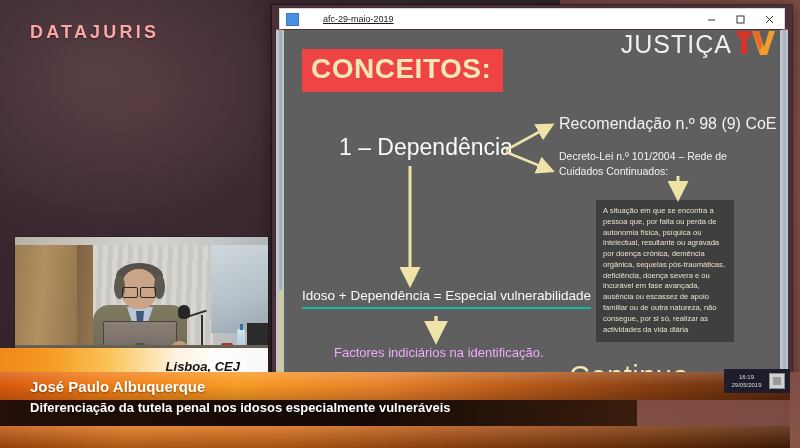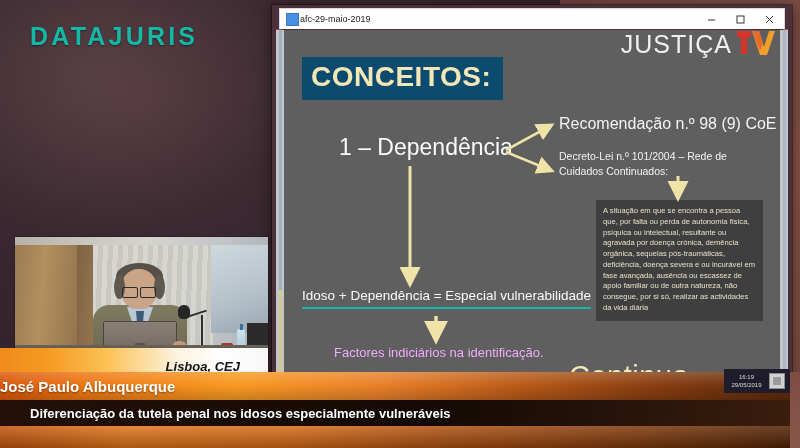--- a/index.html
+++ b/index.html
@@ -35,24 +35,24 @@
   .desktop-glow {
     position: absolute;
     left: 0; top: 0; width: 300px; height: 240px;
     background: radial-gradient(ellipse at 30% 30%, rgba(255,215,190,.10), rgba(0,0,0,0) 70%);
   }
 
   
   .watermark {
     position: absolute;
     left: 30px; top: 22px;
-    font-size: 25px;
+    font-size: 18px;
     font-weight: bold;
     letter-spacing: 3.2px;
-    color: #14b8a6;
+    color: #fca5a5;
     text-shadow: 0 1px 2px rgba(0,0,0,.45);
     user-select: none;
   }
 
   
   .pres-window {
     position: absolute;
     left: 272px; top: 5px;
     width: 520px; height: 381px;
     background: #4a3038;
@@ -70,26 +70,27 @@
     box-sizing: border-box;
   }
   .tb-appicon {
     width: 11px; height: 11px;
     margin-left: 6px;
     background: #4a90e2;
     border: 1px solid #3b78bd;
     flex: 0 0 auto;
   }
   .tb-title {
-    margin-left: 1px;
+    margin-left: 24px;
     font-size: 9px;
     color: #1a1a1a;
     white-space: nowrap;
     overflow: hidden;
     flex: 1 1 auto;
+    text-decoration: underline;
   }
   .tb-btns {
     display: flex;
     height: 100%;
     flex: 0 0 auto;
   }
   .tb-btn {
     width: 29px;
     height: 100%;
     display: flex;
@@ -158,28 +159,27 @@
   .justica-tv {
     position: relative;
     display: inline-block;
     width: 40px; height: 26px;
   }
   .justica-tv svg { position:absolute; left:0; top:-3px; }
 
   .conceitos {
     position: absolute;
     left: 18px; top: 19px;
-    background: #0c4a6e;
+    background: #ef4444;
     color: #f4e7b7;
     font-size: 28px;
     font-weight: bold;
     letter-spacing: .5px;
     padding: 4px 12px 7px 9px;
     font-family: "Liberation Sans", sans-serif;
-    margin-top: 8px;
   }
 
   .dependencia {
     position: absolute;
     left: 55px; top: 104px;
     font-size: 23px;
     color: #fbfbfb;
     white-space: nowrap;
   }
 
@@ -195,21 +195,21 @@
     left: 275px; top: 119px;
     font-size: 10.5px;
     color: #f3f3f3;
     line-height: 1.45;
     width: 215px;
   }
 
   .infobox {
     position: absolute;
     left: 312px; top: 170px;
-    width: 167px;
+    width: 138px;
     background: #3f3f3f;
     color: #e9e2c9;
     font-size: 7.6px;
     line-height: 1.42;
     padding: 6px 7px 7px 7px;
     box-sizing: border-box;
   }
 
   .idoso-line {
     position: absolute;
@@ -428,32 +428,33 @@
     position:absolute; inset:0;
     background: linear-gradient(180deg, rgba(255,255,255,.18) 0%, rgba(255,255,255,0) 48%, rgba(0,0,0,.18) 100%);
     pointer-events:none;
   }
   .name-text {
     position: relative;
     z-index: 2;
     font-size: 15px;
     font-weight: bold;
     color: #ffffff;
+    padding-left: 30px;
     text-shadow: 0 1px 2px rgba(0,0,0,.45);
     white-space: nowrap;
   }
 
   .subtitle-bar {
     position: absolute;
     left: 0; top: 400px;
-    width: 790px; height: 26px;
+    width: 637px; height: 26px;
     background: linear-gradient(100deg,
       #241008 0%, #1a0c06 28%, #140a05 55%, #271309 78%, #3a1d0d 100%);
     display: flex;
-    align-items: center;
+    align-items: flex-start;
     z-index: 6;
   }
   .subtitle-text {
     font-size: 13px;
     font-weight: bold;
     color: #ffffff;
     padding-left: 30px;
     text-shadow: 0 1px 2px rgba(0,0,0,.6);
     white-space: nowrap;
   }

